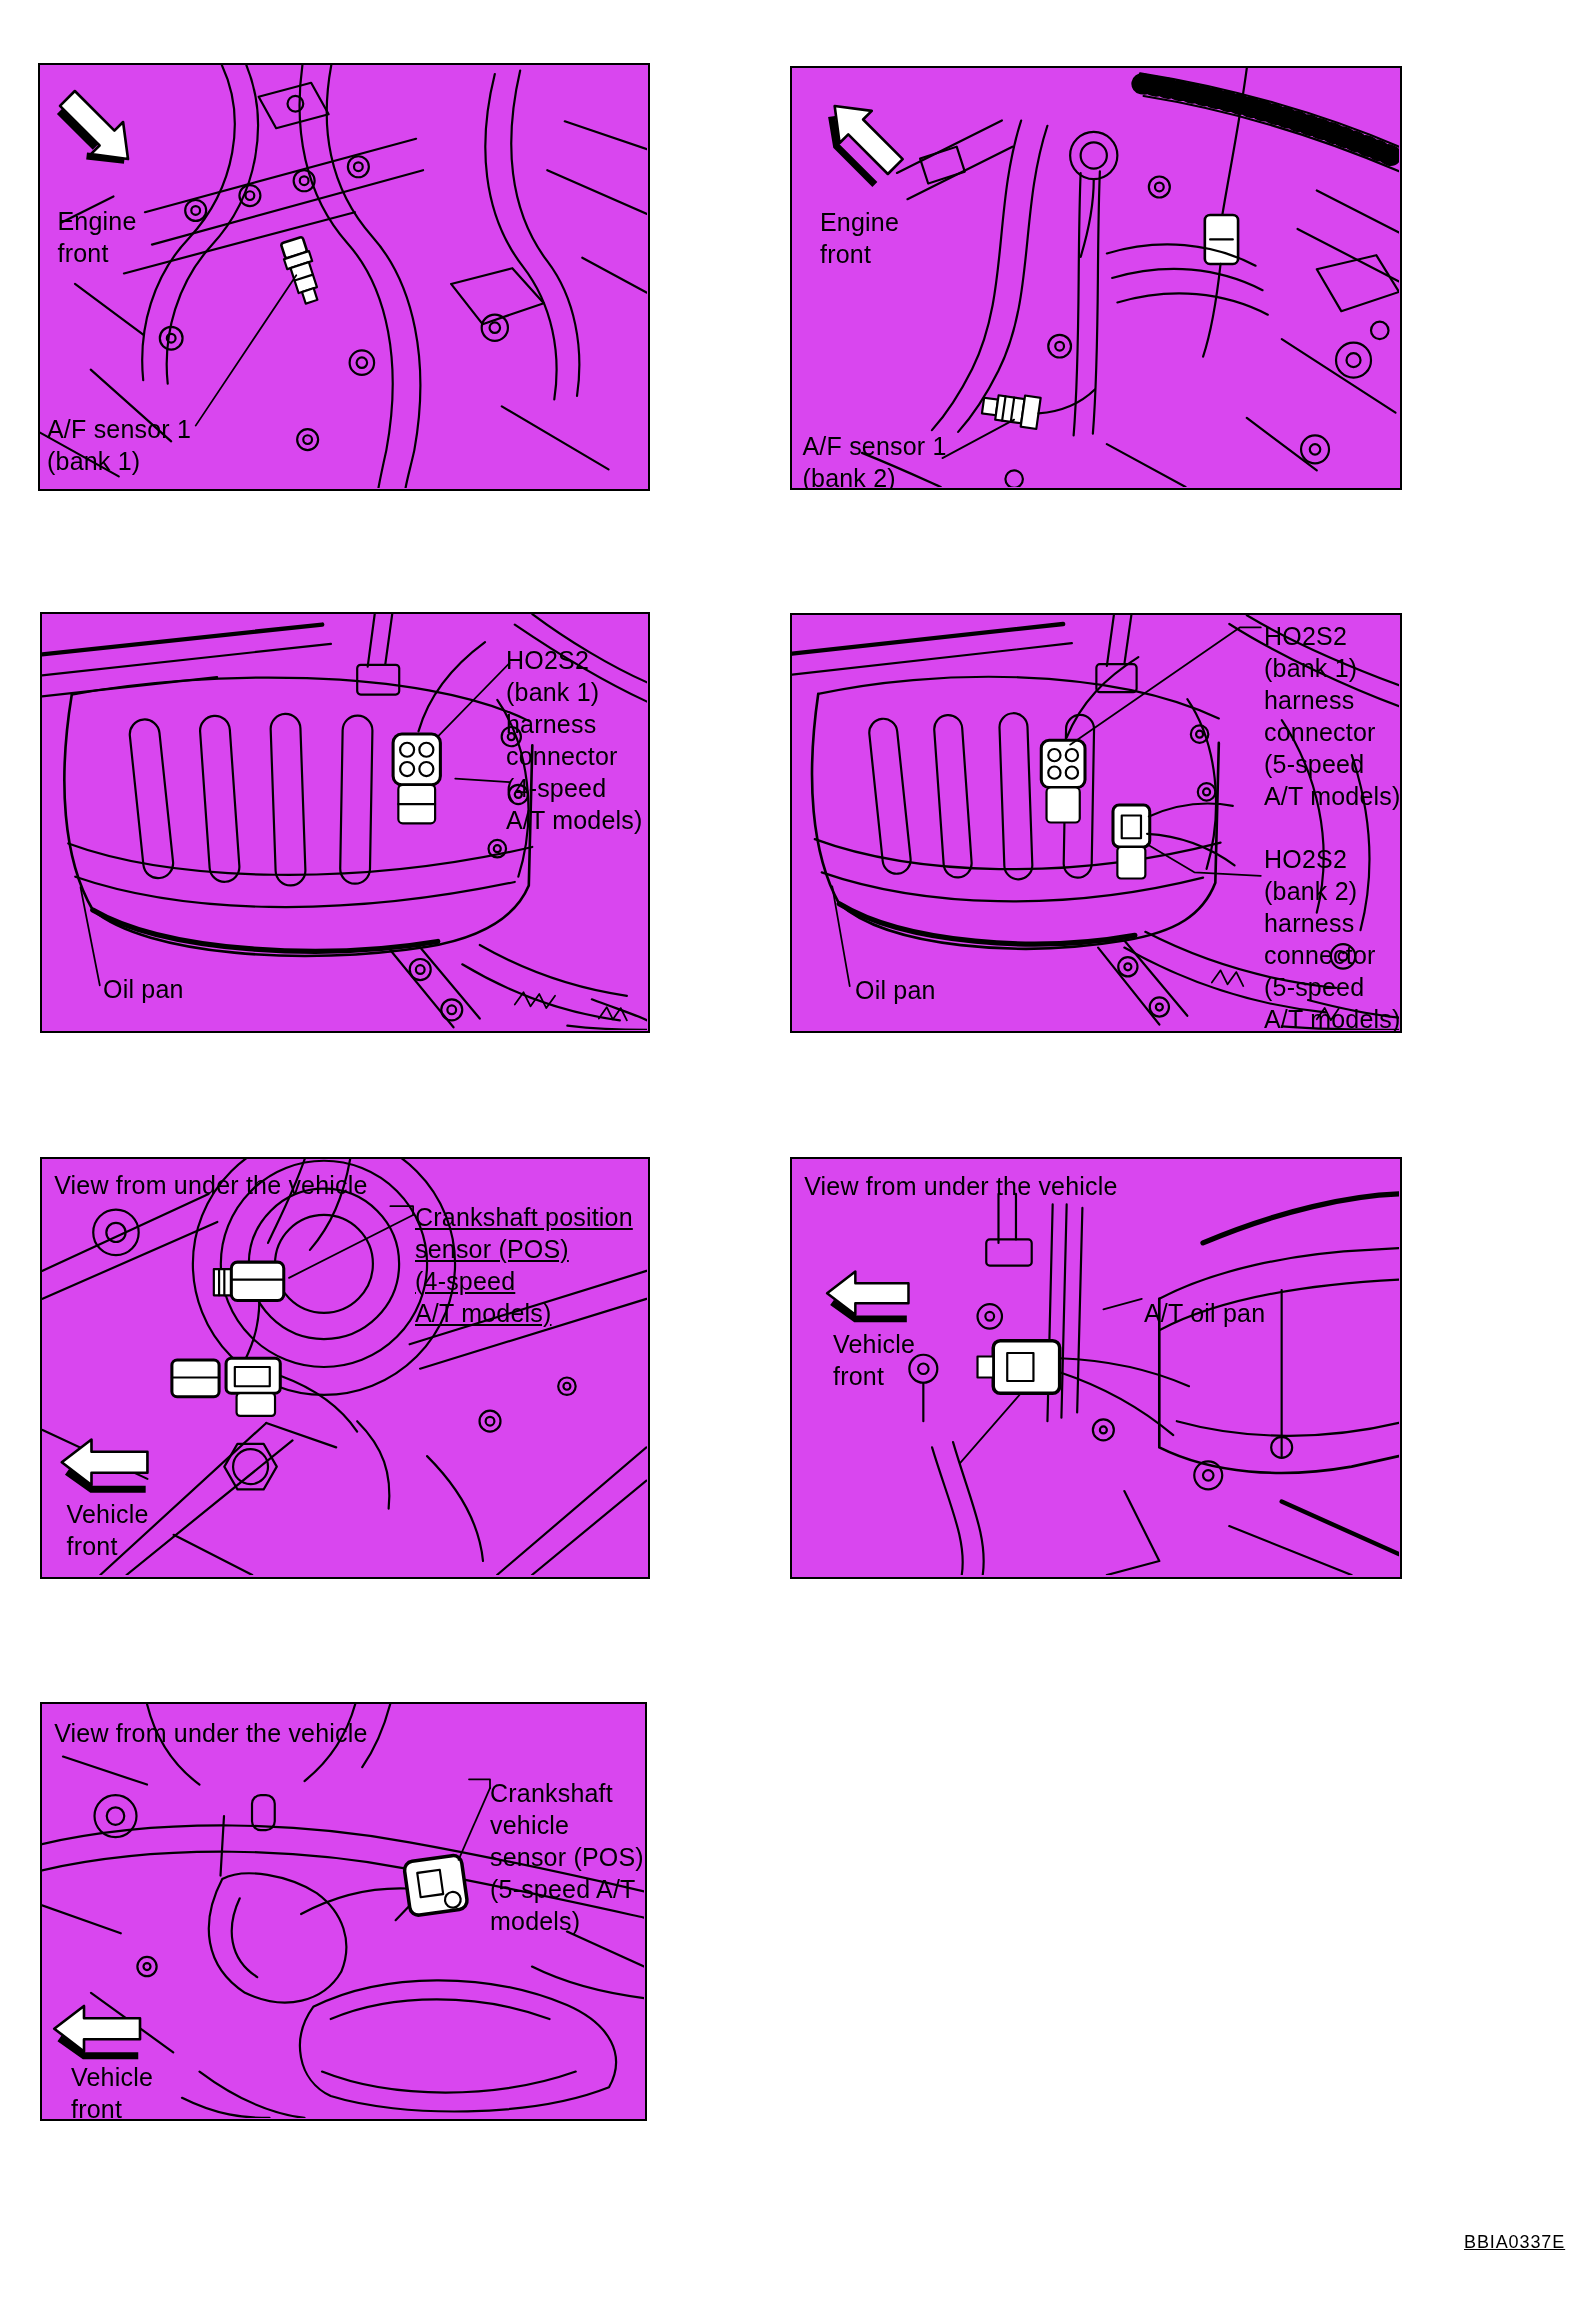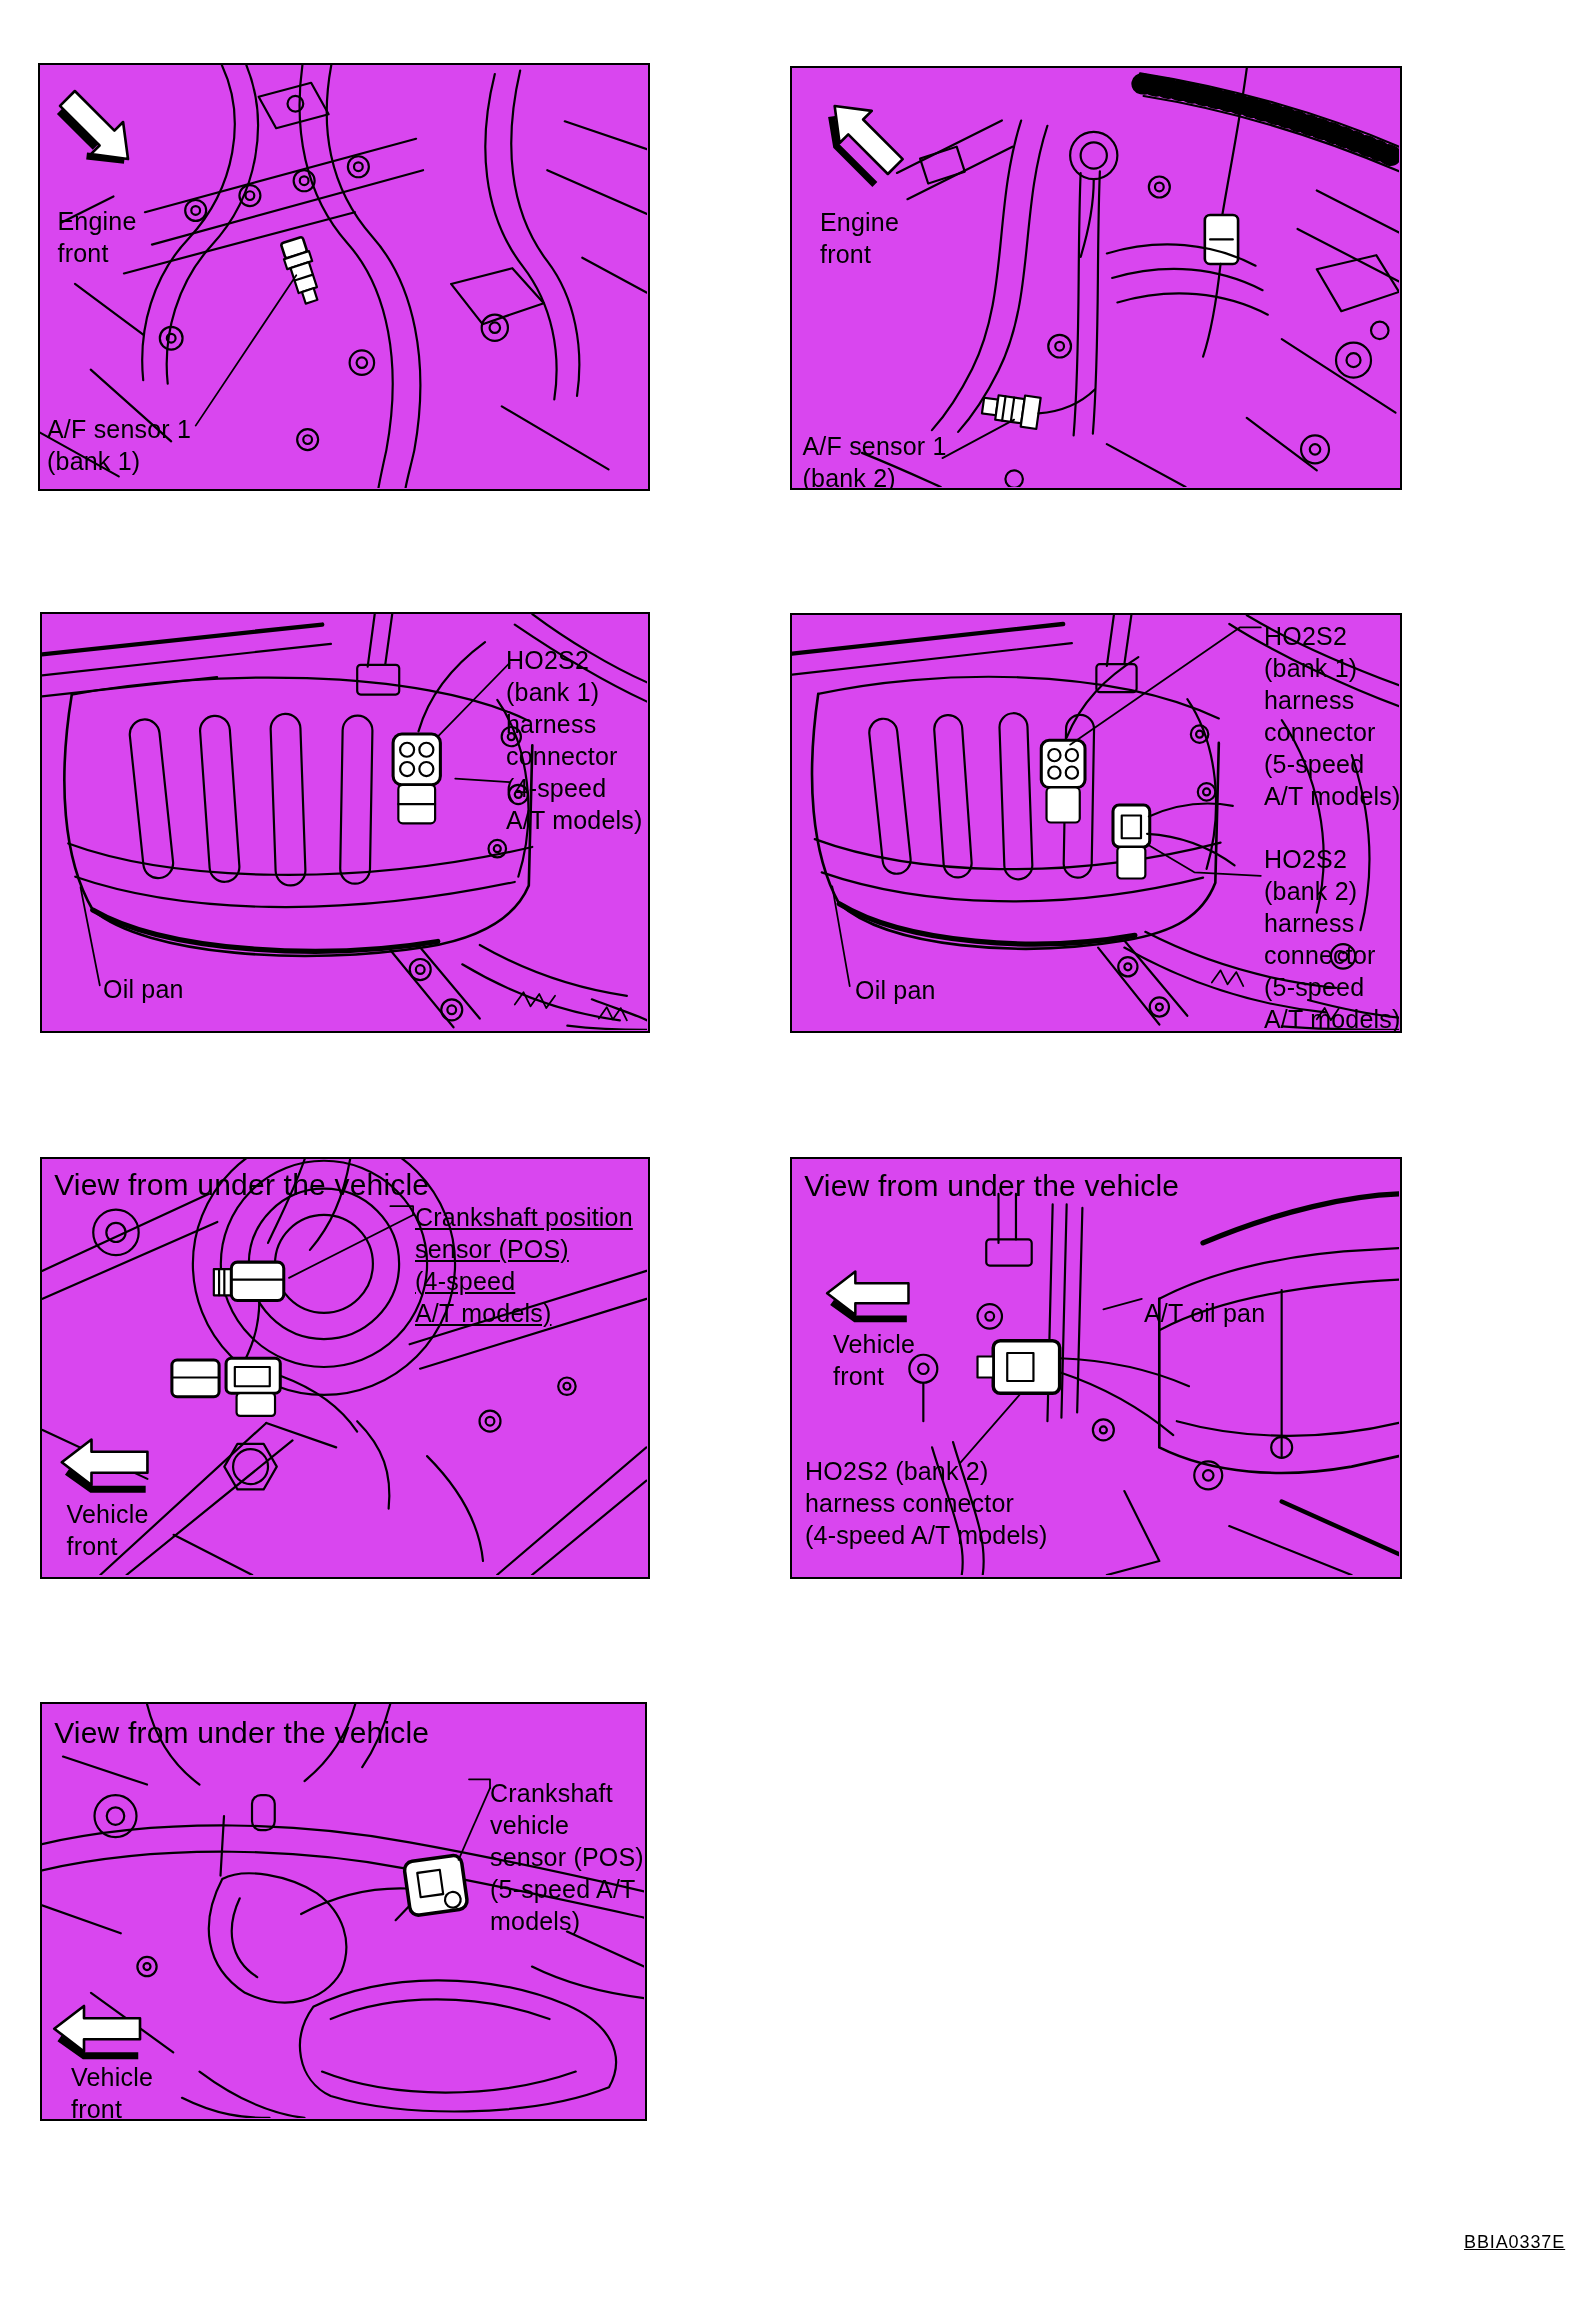--- a/index.html
+++ b/index.html
@@ -5,21 +5,21 @@
   html,body{margin:0;padding:0;}
   body{
     width:1579px;height:2319px;background:#ffffff;position:relative;
     font-family:"Liberation Sans",sans-serif;color:#000;
     -webkit-font-smoothing:antialiased;
   }
   .page{position:absolute;inset:0;background:#fff;}
   .panel{position:absolute;border:2.6px solid #000;background:#d946ef;box-sizing:border-box;overflow:hidden;}
   .panel svg{position:absolute;left:0;top:0;display:block;}
   .lbl{position:absolute;font-size:25px;line-height:32px;letter-spacing:0.2px;white-space:nowrap;}
-  .cap{position:absolute;font-size:30px;line-height:30px;letter-spacing:0.2px;white-space:nowrap;}
+  .cap{position:absolute;font-size:25px;line-height:30px;letter-spacing:0.2px;white-space:nowrap;}
   .figcode{position:absolute;left:1464px;top:2232px;font-size:18px;letter-spacing:0.9px;text-decoration:underline;}
   .ink{stroke:#000;fill:none;stroke-width:2.5;stroke-linecap:round;stroke-linejoin:round;}
 </style>
 </head>
 <body>
 
 <div class="page">
 
   <div class="panel" style="left:38px;top:63px;width:612px;height:428px;">
     <svg width="607" height="423" viewBox="0 0 694 483">
@@ -401,25 +401,20 @@
           <circle cx="356" cy="310" r="4"></circle>
         <path d="M380,380 L420,460 L360,476"></path>
       </g>
       <g transform="translate(38,126) scale(0.95)">
         <path d="M8,40 L36,60 L98,60" stroke="#000" stroke-width="8" fill="none"></path>
         <path d="M2,29 L36,3 V17 H100 V41 H36 V55 Z" fill="#fff" stroke="#000" stroke-width="3" stroke-linejoin="round"></path>
       </g>
     </svg>
     <div class="cap" style="left:12.2px;top:12.2px;">View from under the vehicle</div>
     <div class="lbl" style="left:352px;top:138px;">A/T oil pan</div>
-    <div class="lbl" style="left:13px;top:296px;">
-      <div>HO2S2 (bank 2)</div>
-      <div>harness connector</div>
-      <div>(4-speed A/T models)</div>
-    </div>
     <div class="lbl" style="left:41px;top:169px;">
       <div>Vehicle</div>
       <div>front</div>
     </div>
   </div>
 
   <div class="panel" style="left:40px;top:1702px;width:607px;height:419px;">
     <svg width="602" height="414" viewBox="0 0 688 473">
       <g class="ink">
         <path d="M0,160 C140,128 300,136 420,158 C520,176 610,196 688,214"></path>

